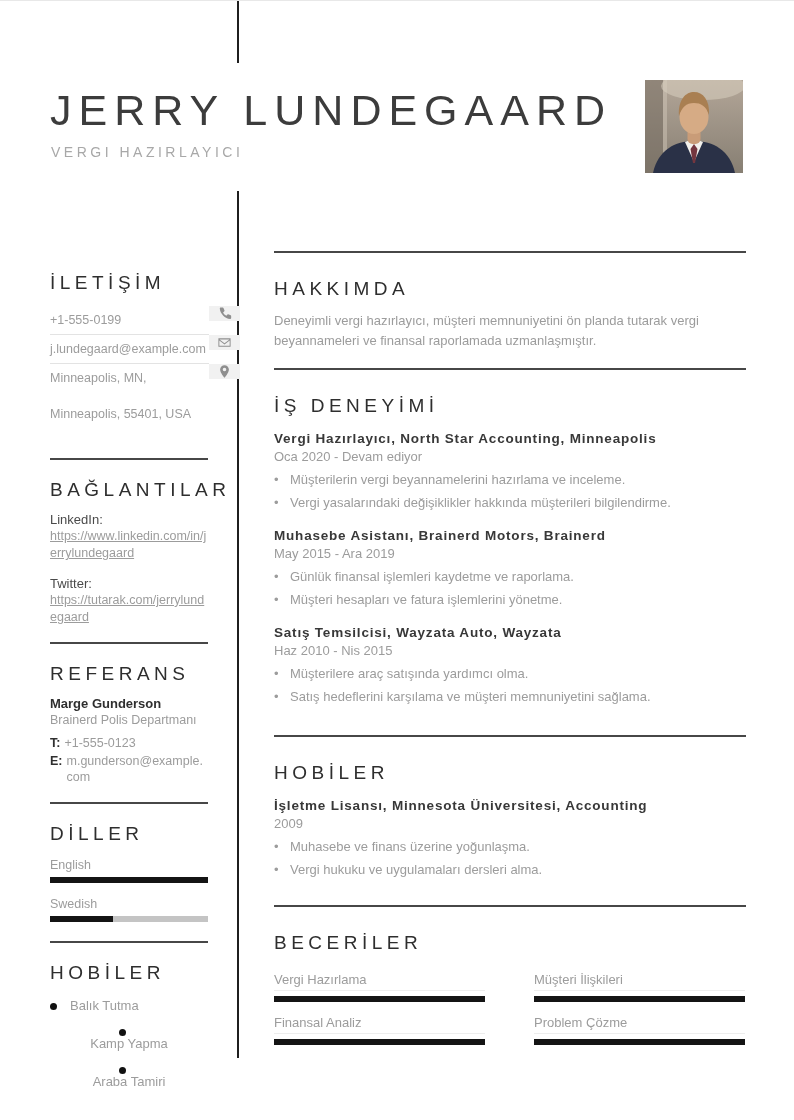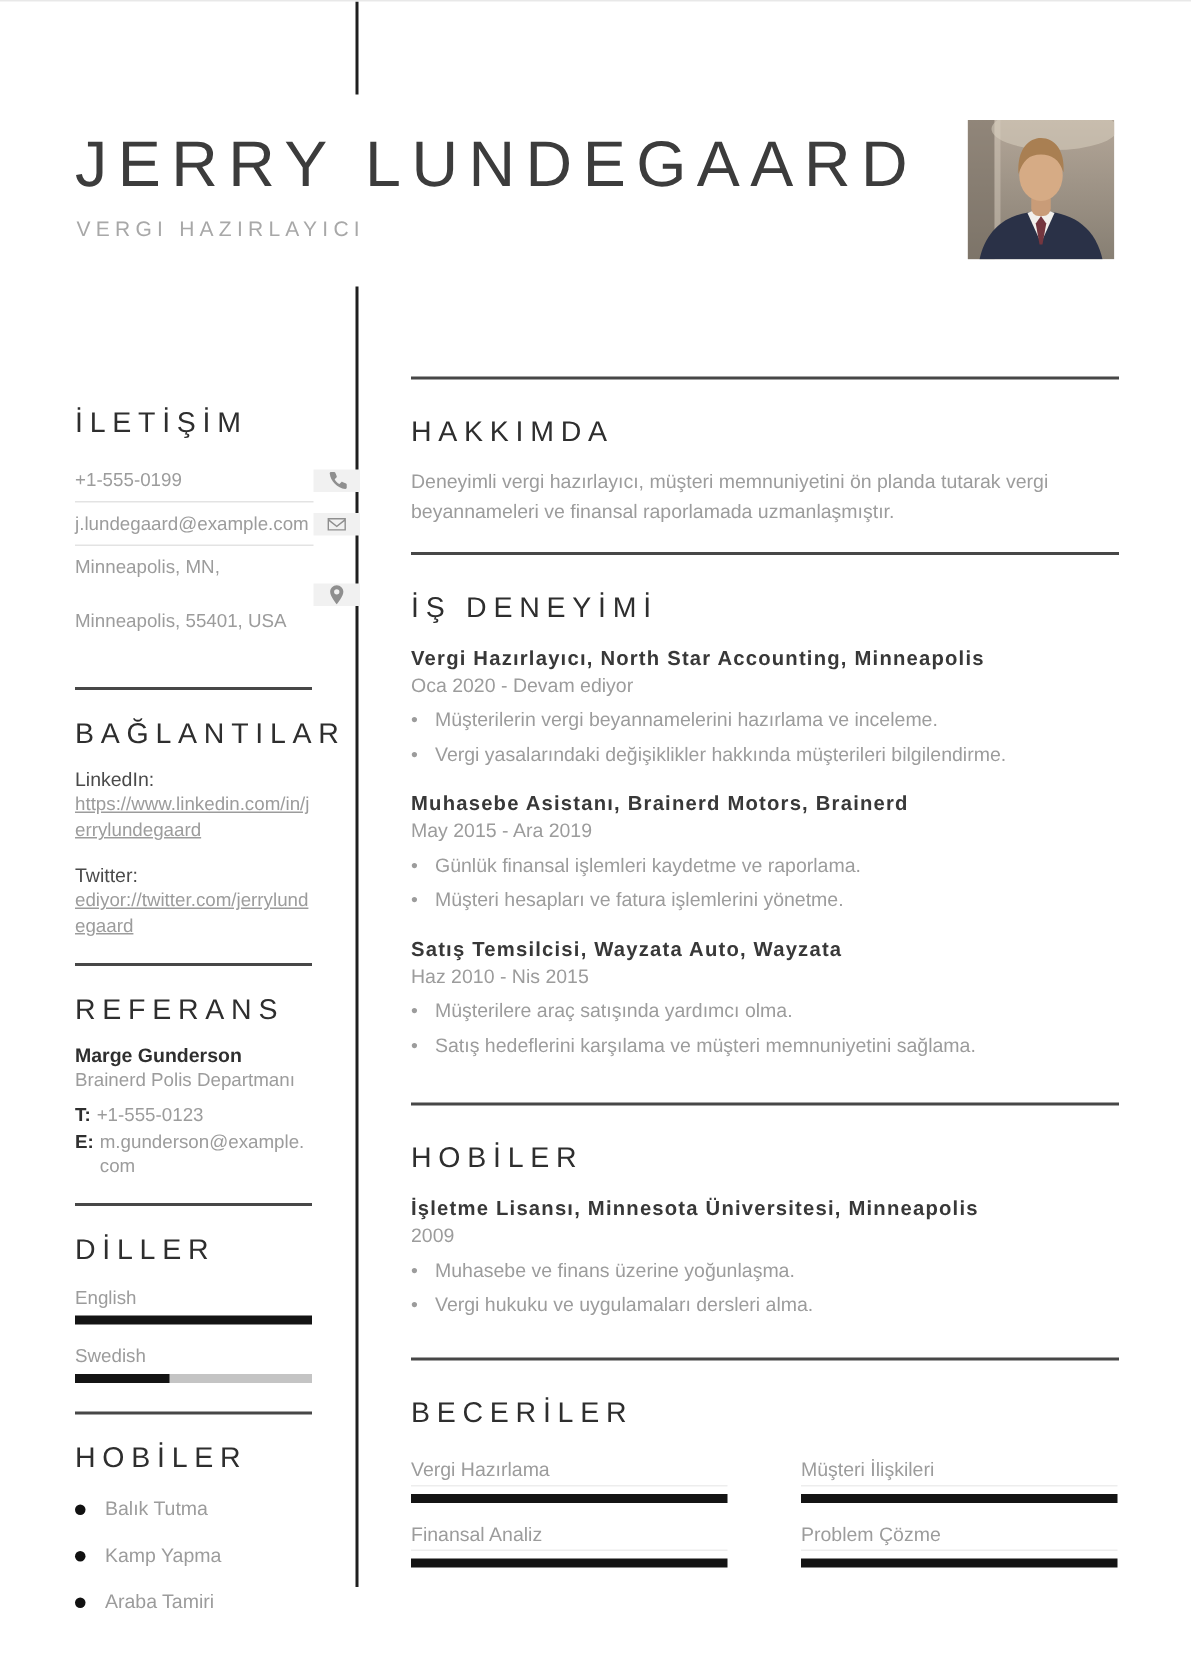--- a/index.html
+++ b/index.html
@@ -27,21 +27,21 @@
   .photo-box svg { display:block; }
 
   
   .sec-heading { font-size:19px; font-weight:500; letter-spacing:4.5px; color:#2e2e2e; line-height:23px; }
   .hr { height:2px; background:#474747; border:none; }
 
   
   .left-col { position:absolute; left:50px; top:270px; width:190px; }
   .left-col .hr { width:158px; }
   .contact-list { margin-top:12px; width:190px; }
-  .contact-row { display:flex; align-items:center; }
+  .contact-row { display:flex; align-items:flex-start; }
   .contact-text {
     width:159px; font-size:12.5px; color:#9c9c9c; line-height:16px;
     padding:6px 2px 6px 0; border-bottom:1px solid #e3e3e3;
     display:flex; flex-direction:column; justify-content:center; min-height:27px;
   }
   .contact-row:last-child .contact-text { border-bottom:none;gap:20px; }
   .contact-icon-cell {
     width:31px; background:#f1f1f1; display:flex; align-items:center; justify-content:center;
   }
   .contact-icon-cell svg { width:15px; height:15px; fill:#8f8f8f; }
@@ -63,21 +63,21 @@
   .ref-contact { margin-top:6px; }
 
   .lang-block { margin-top:12px; width:158px; }
   .lang-item + .lang-item { margin-top:13px; }
   .lang-name { font-size:12.5px; color:#9c9c9c; line-height:16px; margin-bottom:4px; }
   .bar-track { width:100%; height:6px; background:#c4c4c4; }
   .bar-fill { height:6px; background:#141414; }
 
   .hobby-list { margin-top:14px; width:158px; }
   .hobby-item { display:flex; align-items:center; font-size:13px; color:#9c9c9c; line-height:16px; }
-  .hobby-item + .hobby-item { margin-top:15px; }
+  .hobby-item + .hobby-item { margin-top:15px;flex-direction:column; }
   .hobby-dot { width:7px; height:7px; border-radius:50%; background:#111; margin-right:13px; flex:none; }
 
   
   .right-col { position:absolute; left:274px; top:250px; width:472px; }
   .right-col .sec-heading { margin-top:24px; }
   .about-text { margin-top:11px; font-size:13px; line-height:20px; color:#9c9c9c; width:430px; }
   .right-col .hr.h2 { margin-top:17px; }
   .right-col .hr.h3 { margin-top:30px; }
   .right-col .hr.h4 { margin-top:27px; }
 
@@ -164,21 +164,21 @@
 
     <div class="sec-heading" style="margin-top:18px; width:158px;">BAĞLANTILAR</div>
 
     <div class="links-block">
       <div class="link-item">
         <div class="link-label">LinkedIn:</div>
         <a class="link-url">https://www.linkedin.com/in/jerrylundegaard</a>
       </div>
       <div class="link-item">
         <div class="link-label">Twitter:</div>
-        <a class="link-url">ediyor://twitter.com/jerrylundegaard</a>
+        <a class="link-url">https://tutarak.com/jerrylundegaard</a>
       </div>
     </div>
 
     <div class="hr" style="margin-top:16px"></div>
 
     <div class="sec-heading" style="margin-top:18px">REFERANS</div>
 
     <div class="ref-block">
       <div class="ref-name">Marge Gunderson</div>
       <div class="ref-org">Brainerd Polis Departmanı</div>
@@ -285,21 +285,21 @@
           <span class="bullet-mark">•</span>
           <span>Satış hedeflerini karşılama ve müşteri memnuniyetini sağlama.</span>
         </div>
       </div>
     </div>
 
     <div class="hr h3"></div>
     <div class="sec-heading">HOBİLER</div>
 
     <div class="job">
-      <div class="job-title">İşletme Lisansı, Minnesota Üniversitesi, Minneapolis</div>
+      <div class="job-title">İşletme Lisansı, Minnesota Üniversitesi, Accounting</div>
       <div class="job-date">2009</div>
       <div class="job-bullets">
         <div class="bullet-row">
           <span class="bullet-mark">•</span>
           <span>Muhasebe ve finans üzerine yoğunlaşma.</span>
         </div>
         <div class="bullet-row">
           <span class="bullet-mark">•</span>
           <span>Vergi hukuku ve uygulamaları dersleri alma.</span>
         </div>

